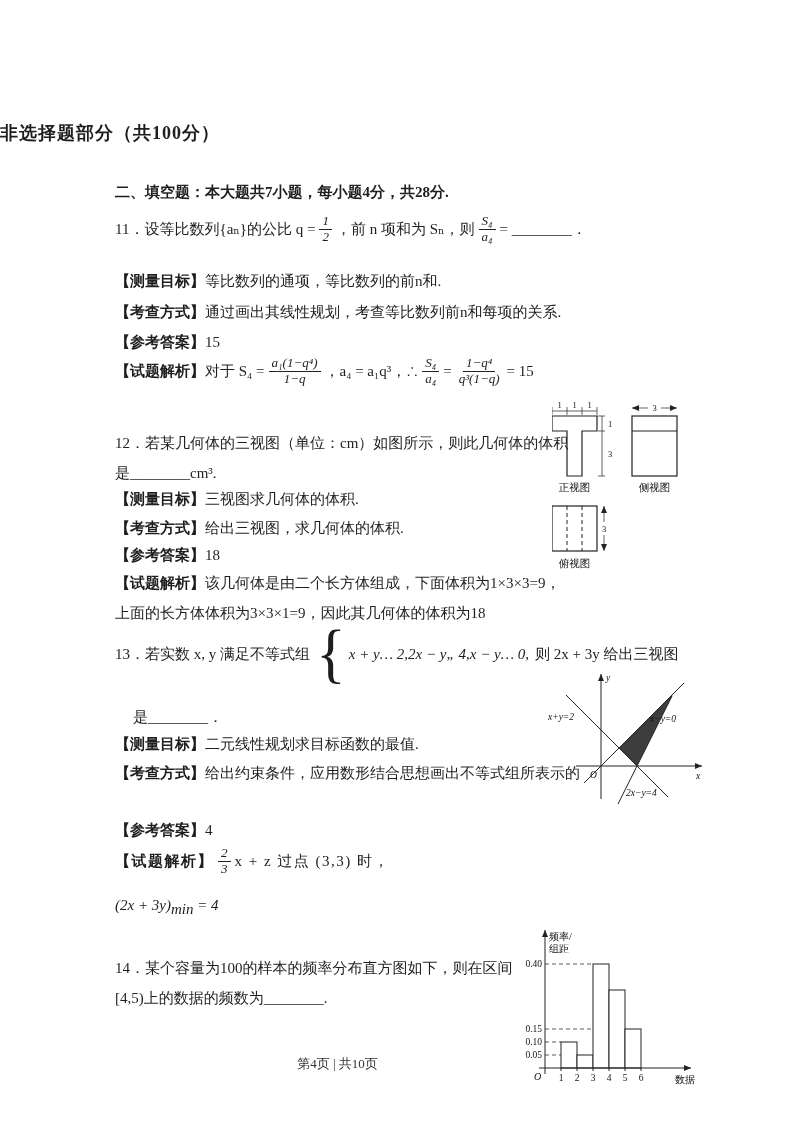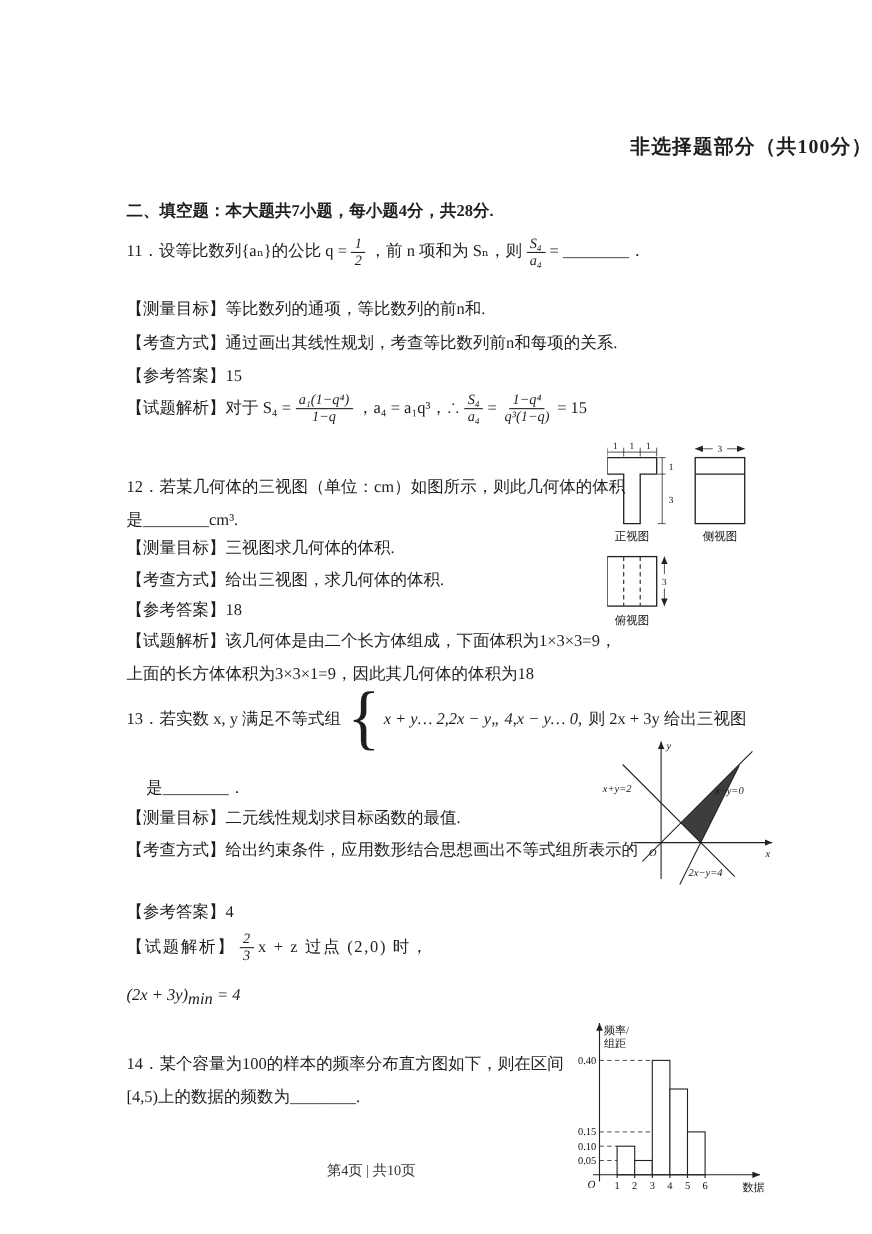--- a/index.html
+++ b/index.html
@@ -2,21 +2,21 @@
 <html><head>
 <meta charset="utf-8">
 <style>
   html,body{margin:0;padding:0;background:#888;}
   .page{position:relative;width:793px;height:1122px;background:#ffffff;margin:0 auto;
         font-family:"Liberation Serif","DejaVu Serif",serif;color:#1e1e1e;overflow:hidden;}
   .abs{position:absolute;white-space:nowrap;font-size:15px;line-height:1.25;}
   .flexline{display:flex;align-items:center;}
   .title{font-size:18px;font-weight:bold;letter-spacing:1px;}
   .bold{font-weight:bold;}
-  .blabel{font-weight:normal;}
+  .blabel{font-weight:bold;}
   .math{font-style:italic;}
   .wide{letter-spacing:1.5px;}
   .frac{display:inline-flex;flex-direction:column;align-items:center;vertical-align:middle;
         margin:0 4px;font-size:13px;line-height:1.15;font-style:italic;letter-spacing:0;}
   .frac .fn{padding:0 3px;border-bottom:1px solid #222;}
   .frac .fd{padding:0 3px;}
   .sys{display:flex;align-items:center;margin:0 6px;}
   .brace{font-size:62px;line-height:0.9;font-weight:400;margin-right:3px;transform:scaleY(1.05);}
   .syslines{display:flex;flex-direction:row;row-gap:3px;font-style:italic;font-size:15px;}
   sub.minsub{font-size:15px;}
@@ -43,21 +43,21 @@
 
   <svg width="0" height="0">
     <defs>
       <marker id="arr" markerWidth="8" markerHeight="8" refX="7" refY="3" orient="auto-start-reverse" markerUnits="userSpaceOnUse">
         <path d="M0,0 L7,3 L0,6 Z" fill="#222"></path>
       </marker>
     </defs>
   </svg>
 
   
-  <div class="abs title" style="top:122px;left:0;width:793px;text-align:right">非选择题部分（共100分）</div>
+  <div class="abs title" style="top:122px;left:0;width:793px;text-align:left">非选择题部分（共100分）</div>
   <div class="abs bold" style="top:183px;left:115px">二、填空题：本大题共7小题，每小题4分，共28分.</div>
 
   
   <div class="abs flexline" style="top:214px;left:115px">
     <span>11．设等比数列{aₙ}的公比 q =</span>
     <span class="frac">
       <span class="fn">1</span>
       <span class="fd">2</span>
     </span>
     <span>，前 n 项和为 Sₙ，则</span>
@@ -183,21 +183,21 @@
   <div class="abs" style="top:821px;left:115px">
     <span class="blabel">【参考答案】</span><span>4</span>
   </div>
 
   <div class="abs flexline wide" style="top:846px;left:115px">
     <span class="blabel">【试题解析】</span>
     <span class="frac">
       <span class="fn">2</span>
       <span class="fd">3</span>
     </span>
-    <span>x + z 过点 (2,0) 时，</span>
+    <span>x + z 过点 (3,3) 时，</span>
   </div>
   <div class="abs math" style="top:896px;left:115px">
     <span>(2x + 3y)</span><sub class="minsub">min</sub> <span>= 4</span>
   </div>
 
   
   <svg style="position:absolute;left:546px;top:666px" width="164" height="150" viewBox="0 0 164 150">
     <polygon points="73,82 91,100 127,28" fill="#3d3d3d"></polygon>
     <g>
       <line class="gline" x1="30" y1="100" x2="156" y2="100" marker-end="url(#arr)"></line>

